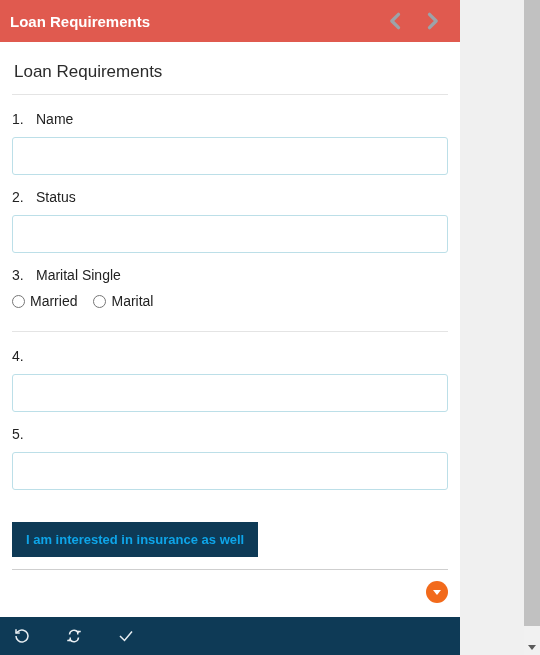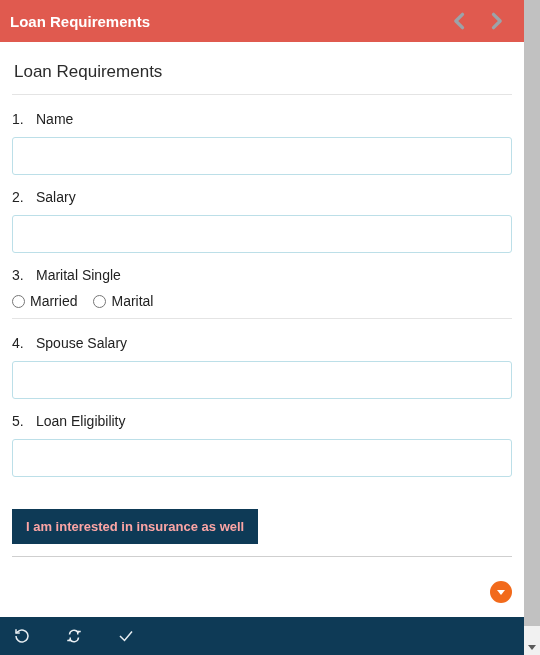--- a/index.html
+++ b/index.html
@@ -6,21 +6,21 @@
   html, body { height: 100%; }
   body {
     font-family: "Segoe UI", Arial, sans-serif;
     background: #f0f0f0;
     width: 540px;
     height: 655px;
     overflow: hidden;
     position: relative;
   }
   .app {
-    width: 524px;
+    width: 460px;
     height: 655px;
     background: #fff;
     position: relative;
     display: flex;
     flex-direction: column;
   }
   .scroll-track {
     position: absolute;
     top: 0;
     right: 0;
@@ -98,39 +98,39 @@
     border: 1px solid #bcdfe8;
     border-radius: 3px;
     padding: 6px 10px;
     font-size: 14px;
     background: #fff;
   }
   .radios {
     display: flex;
     gap: 16px;
     align-items: center;
-    margin: 4px 0 9px 0;
+    margin: 4px 0 22px 0;
   }
   .radio-item {
     display: flex;
     align-items: center;
     gap: 5px;
     font-size: 14px;
     color: #222;
   }
   .radio-item input { width: 13px; height: 13px; }
   .section-gap {
     height: 1px;
     background: #e4e4e4;
     margin: 6px 0 16px 0;
   }
   .interest-btn {
     margin-top: 18px;
     background: #0e3a56;
-    color: #fca5a5;
+    color: #0ea5e9;
     border: none;
     padding: 10px 14px;
     font-size: 13px;
     font-weight: 600;
     cursor: pointer;
   }
   .fab {
     position: absolute;
     right: 12px;
     bottom: 52px;
@@ -191,21 +191,21 @@
         <span class="q-num">1.</span>
         <span>Name</span>
       </div>
       <input class="text-input" type="text" value="" style="">
     </div>
 
     
     <div class="question">
       <div class="q-row">
         <span class="q-num">2.</span>
-        <span>Salary</span>
+        <span>Status</span>
       </div>
       <input class="text-input" type="text" value="" style="">
     </div>
 
     
     <div class="question">
       <div class="q-row">
         <span class="q-num">3.</span>
         <span>Marital Single</span>
       </div>
@@ -219,30 +219,28 @@
           <span>Marital</span>
         </label>
       </div>
       <div class="section-gap"></div>
     </div>
 
     
     <div class="question">
       <div class="q-row">
         <span class="q-num">4.</span>
-        <span>Spouse Salary</span>
       </div>
       <input class="text-input" type="text" value="" style="">
     </div>
 
     
     <div class="question">
       <div class="q-row">
         <span class="q-num">5.</span>
-        <span>Loan Eligibility</span>
       </div>
       <input class="text-input" type="text" value="" style="">
     </div>
 
     <button class="interest-btn">I am interested in insurance as well</button>
     <div class="line-under-btn"></div>
   </div>
 
   <div class="fab">
     <svg viewBox="0 0 10 10">

